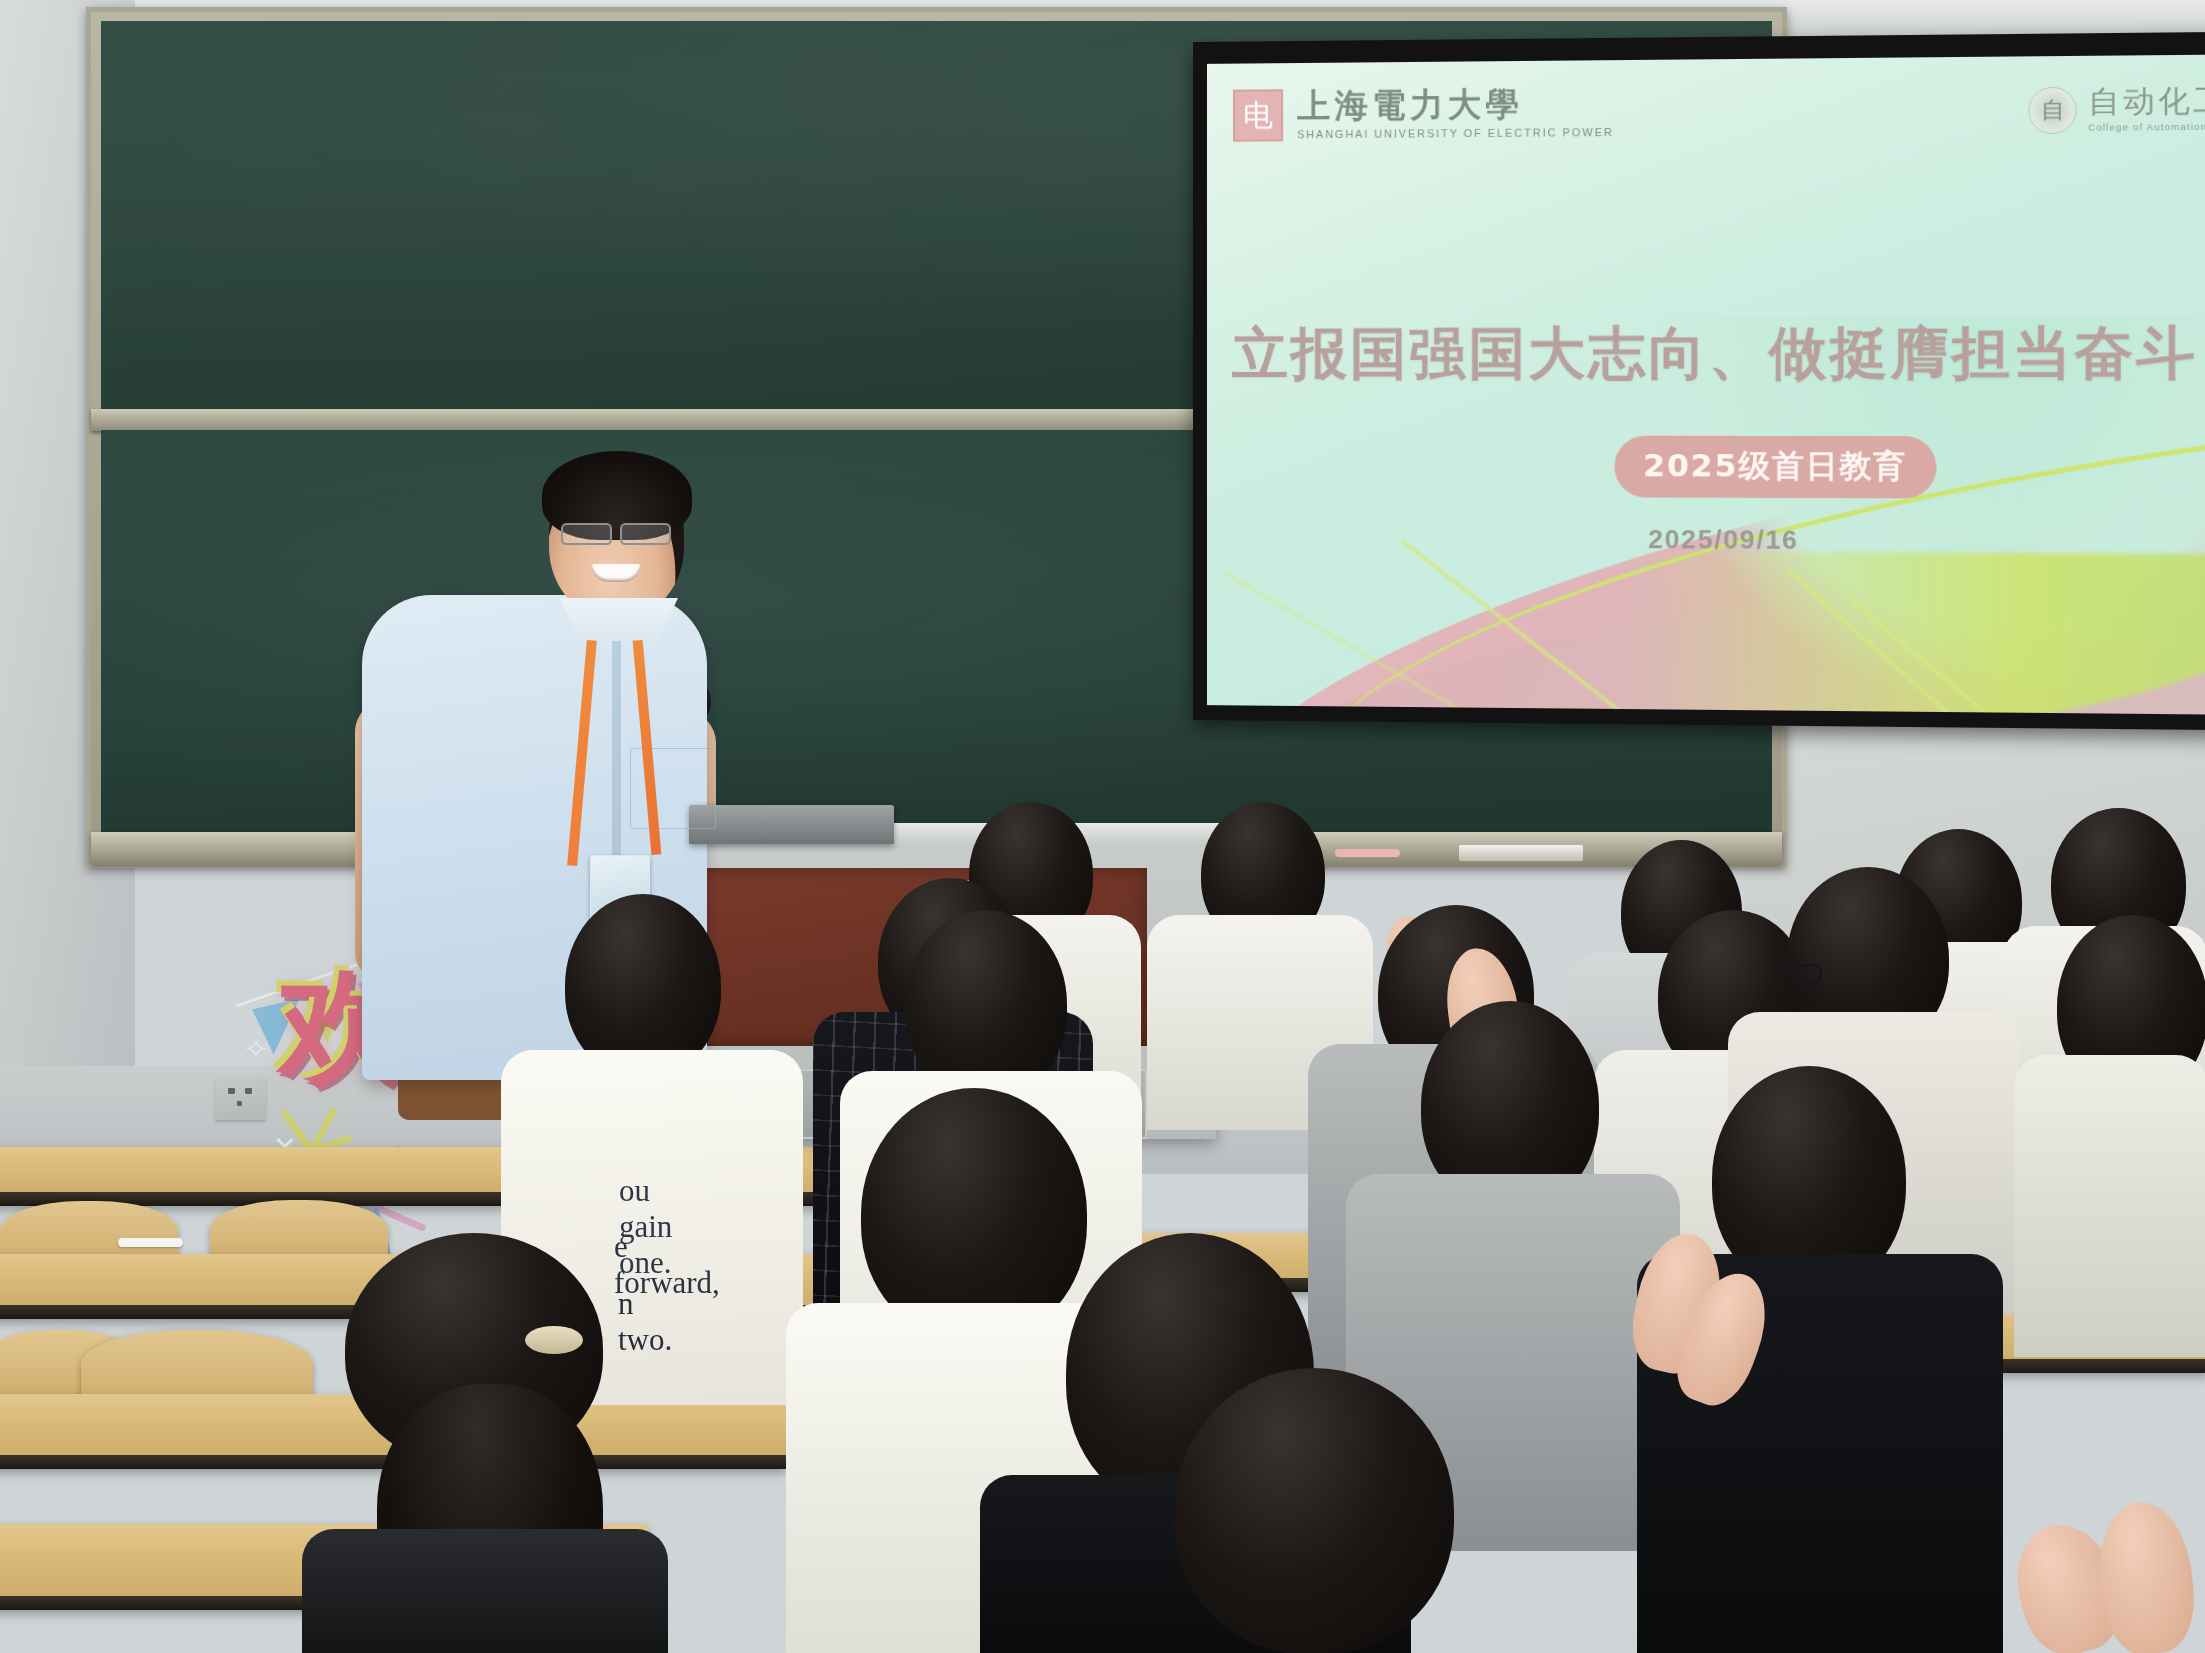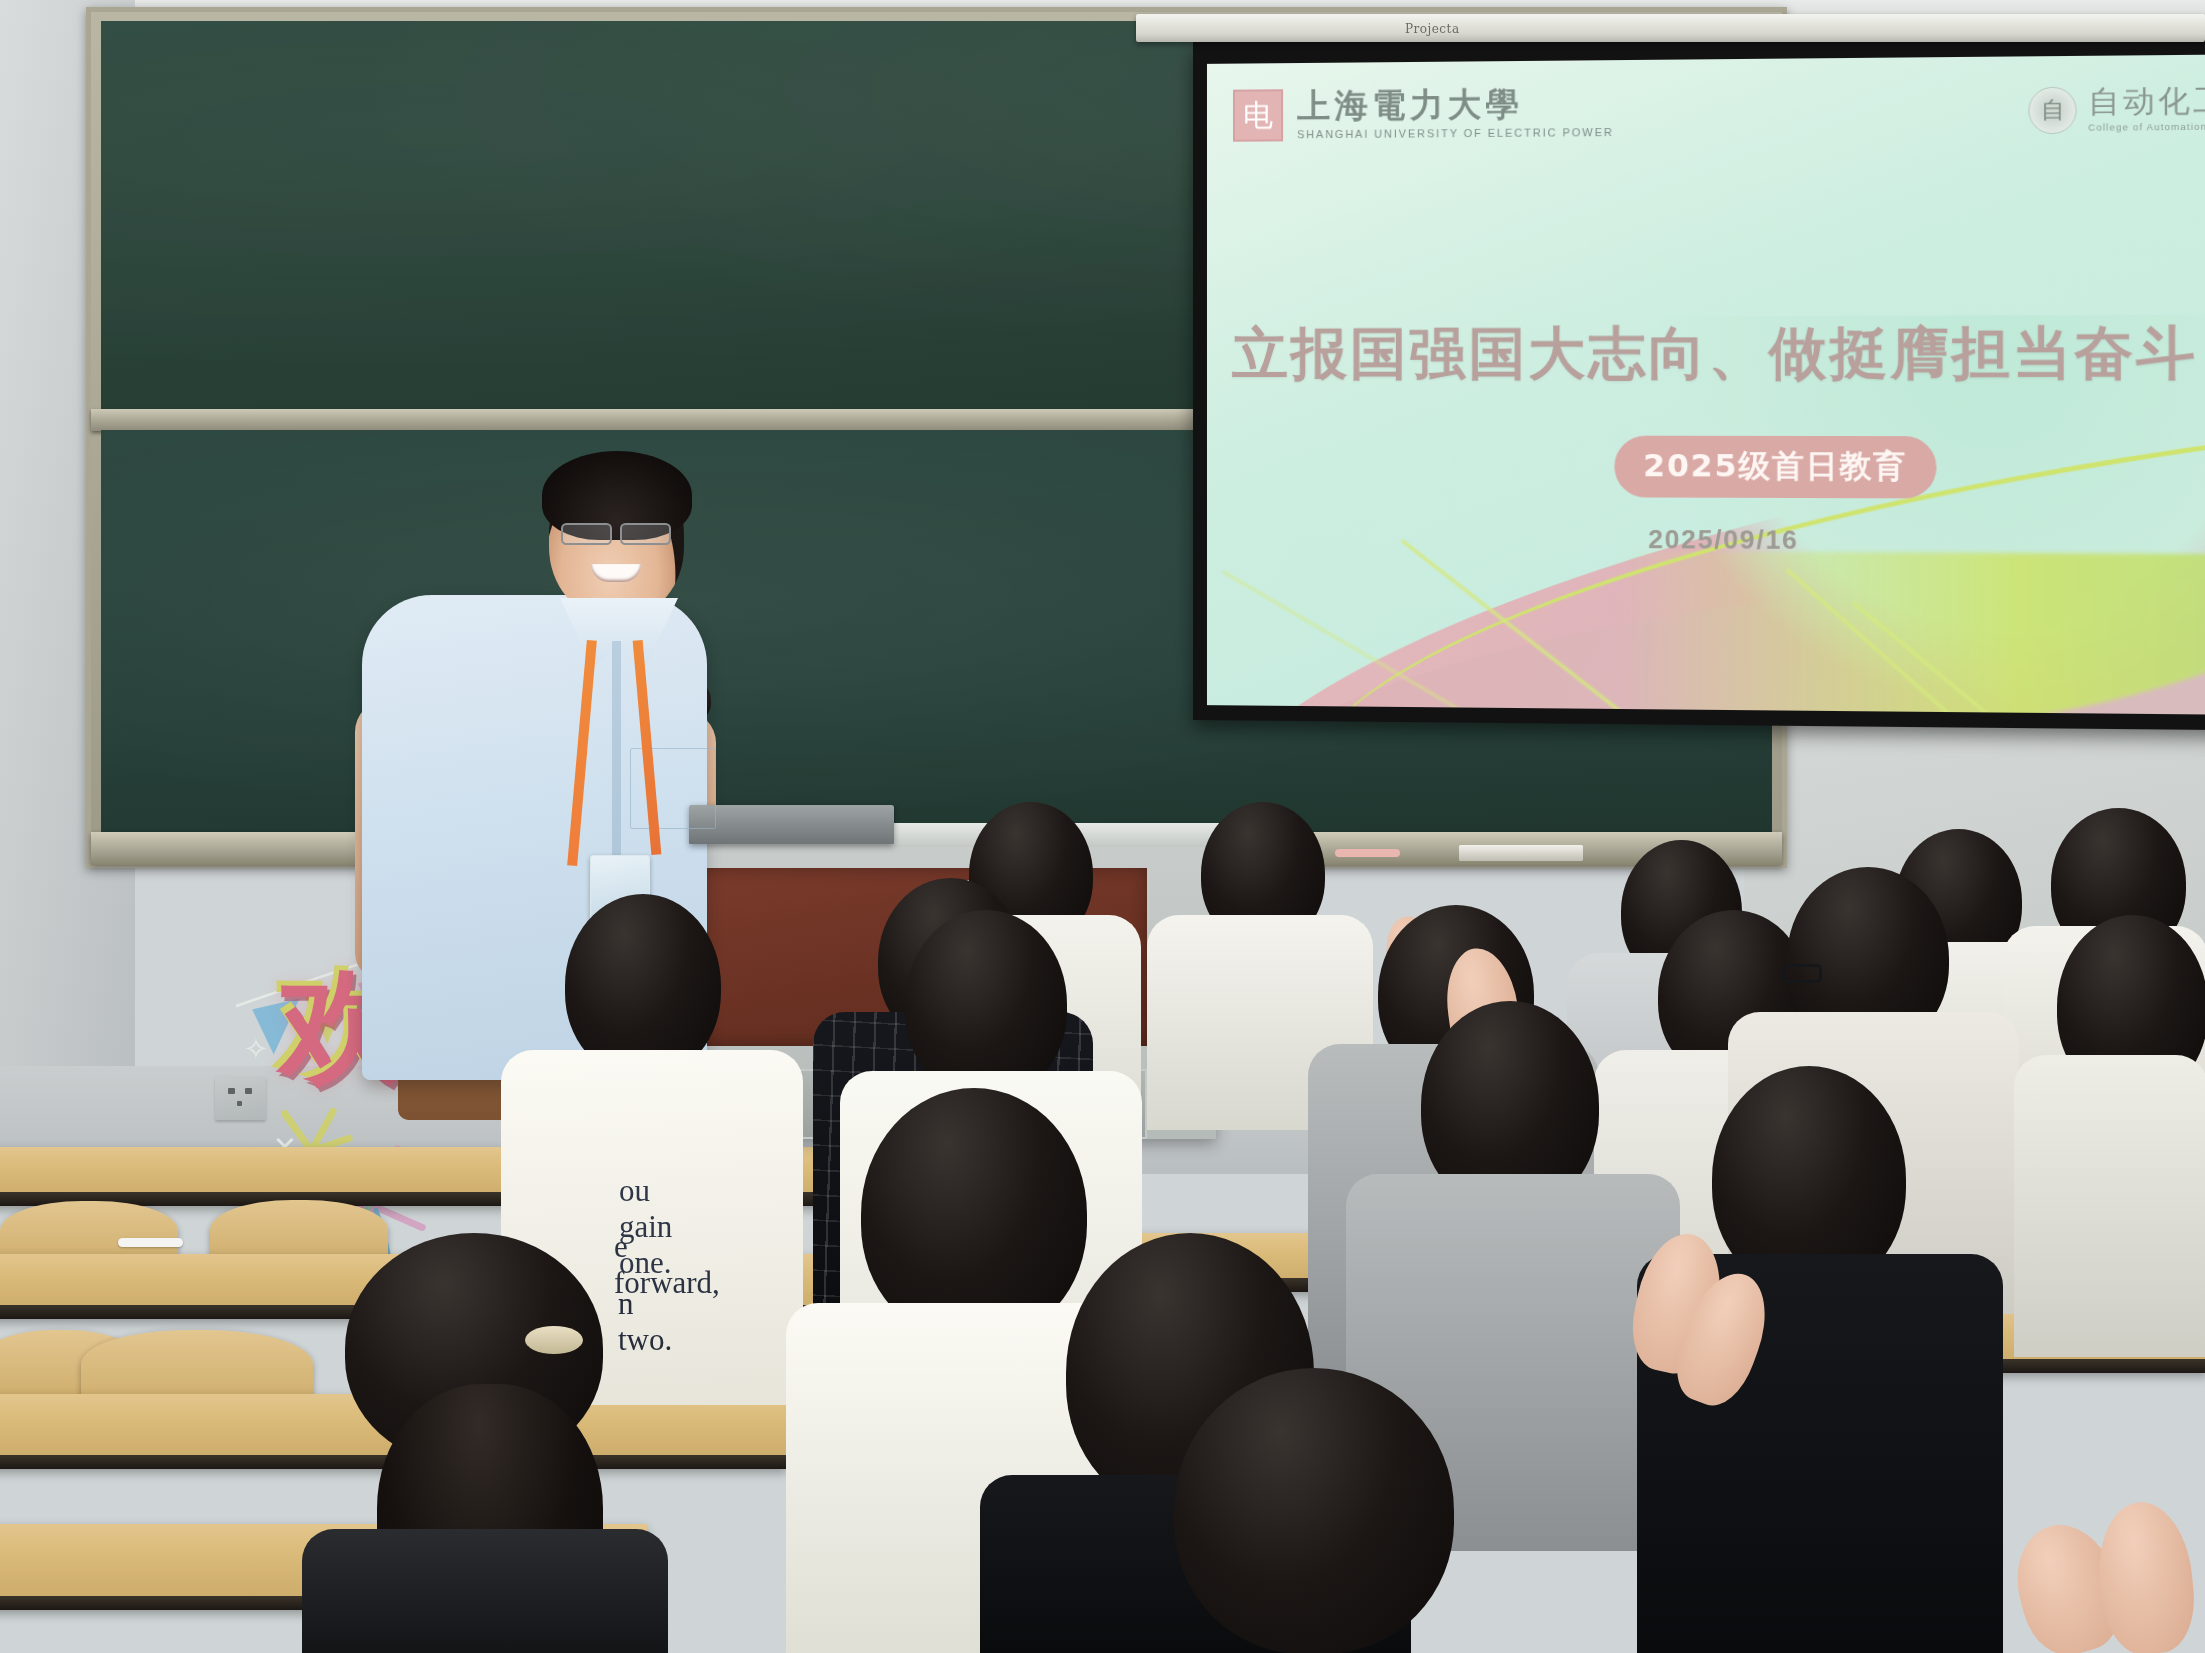--- a/index.html
+++ b/index.html
@@ -333,23 +333,20 @@
         <div class="tray-eraser2"></div>
         <div class="tray-chalk"></div>
       </div>
     </div>
   </div>
 
   <div class="mic-stalk"></div>
   <div class="mic-head"></div>
   <div class="mic-led"></div>
 
-  <div class="screen-roller">
-    <div class="roller-logo">Projecta</div>
-  </div>
 
   <div class="screen-border">
     <div class="slide">
 
       <div class="wave w-pink"></div>
       <div class="wave w-pink2"></div>
       <div class="wave w-mint"></div>
       <div class="wave w-lime2"></div>
       <div class="wave w-lime"></div>
       <div class="w-streak" style="left:194px;top:474px;width:334px;transform:rotate(38deg);"></div>

